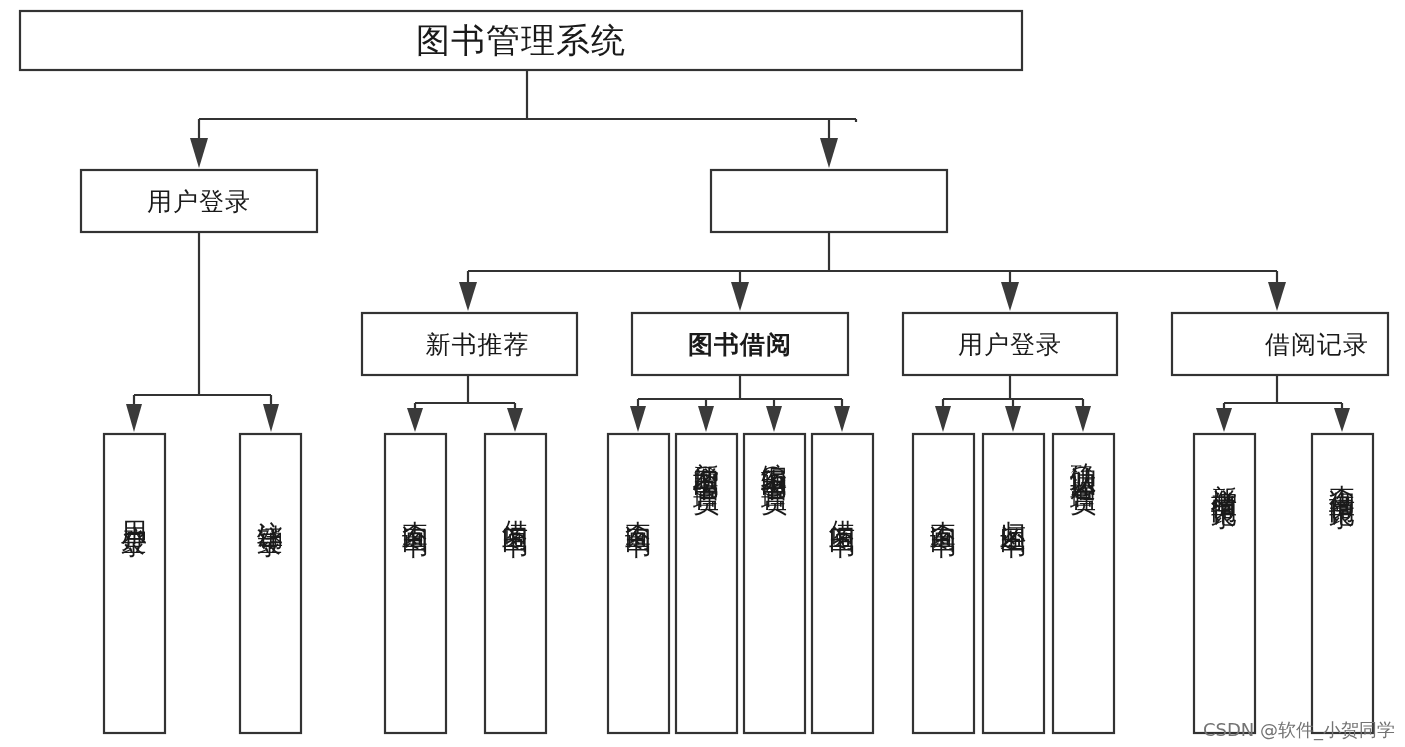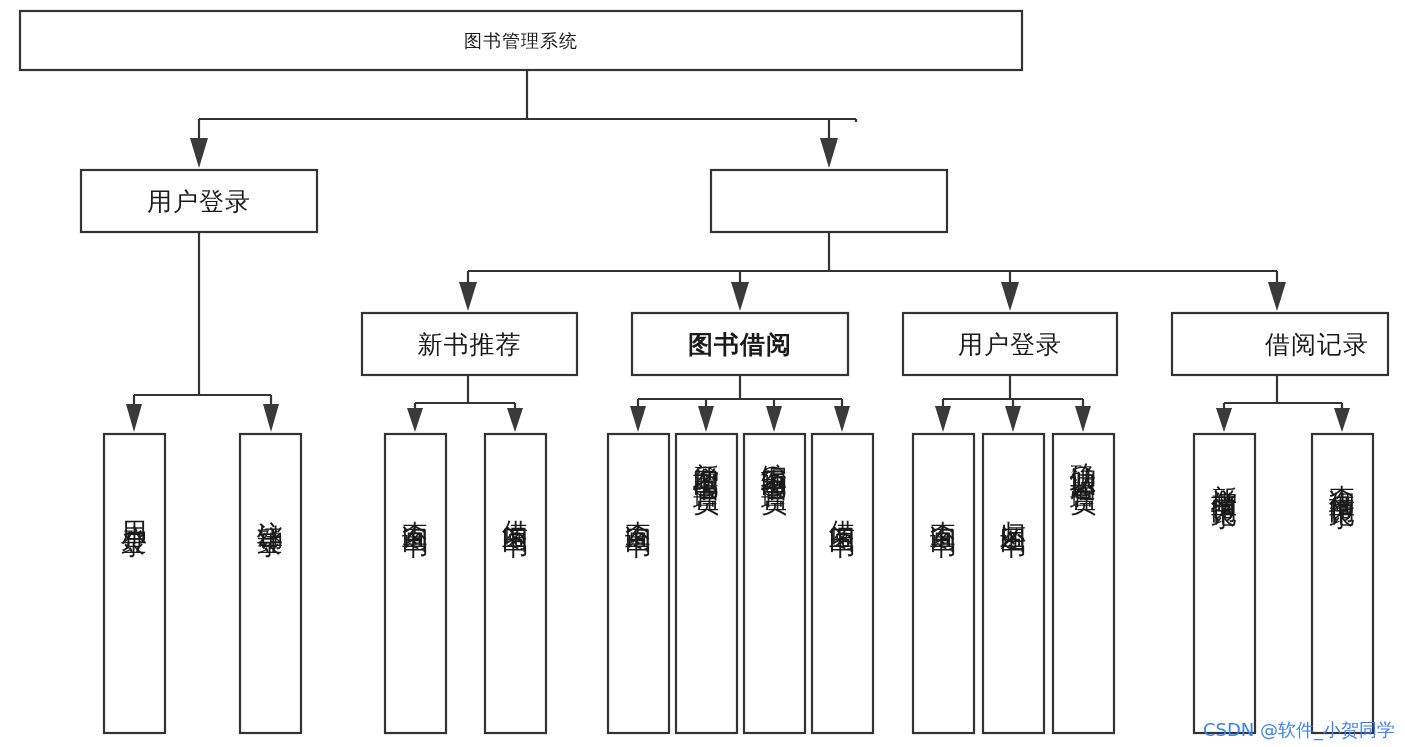--- a/index.html
+++ b/index.html
@@ -68,29 +68,29 @@
     pointer-events: none;
   }
   .hlabel-text {
     font-family: "DejaVu Sans", "Liberation Sans", sans-serif;
     font-size: 25px;
     color: #1a1a1a;
     white-space: nowrap;
     letter-spacing: 1px;
   }
   .hlabel-text.title {
-    font-size: 18px;
+    font-size: 34px;
   }
   #watermark {
     position: absolute;
     right: 10px;
     bottom: 5px;
     font-family: "DejaVu Sans", "Liberation Sans", sans-serif;
     font-size: 18px;
-    color: #3b82f6;
+    color: #737373;
     white-space: nowrap;
     user-select: none;
   }
 </style>
 </head>
 <body>
 
 <div id="diagram-root">
 
   <svg id="tree-svg" viewBox="0 0 1405 747" xmlns="http://www.w3.org/2000/svg">
@@ -196,21 +196,21 @@
 
   <div class="hlabel-holder" style="left:20px; top:11px; width:1002px; height:59px;">
     <span class="hlabel-text title">图书管理系统</span>
   </div>
 
   <div class="hlabel-holder" style="left:81px; top:170px; width:236px; height:62px;">
     <span class="hlabel-text">用户登录</span>
   </div>
 
 
-  <div class="hlabel-holder" style="left:362px; top:313px; width:215px; height:62px;">
+  <div class="hlabel-holder" style="left:362px; top:313px; width:215px; height:62px;padding-left:8px;">
     <span class="hlabel-text">新书推荐</span>
   </div>
 
   <div class="hlabel-holder" style="left:632px; top:313px; width:216px; height:62px;font-weight:bold;">
     <span class="hlabel-text">图书借阅</span>
   </div>
 
   <div class="hlabel-holder" style="left:903px; top:313px; width:214px; height:62px;">
     <span class="hlabel-text">用户登录</span>
   </div>

